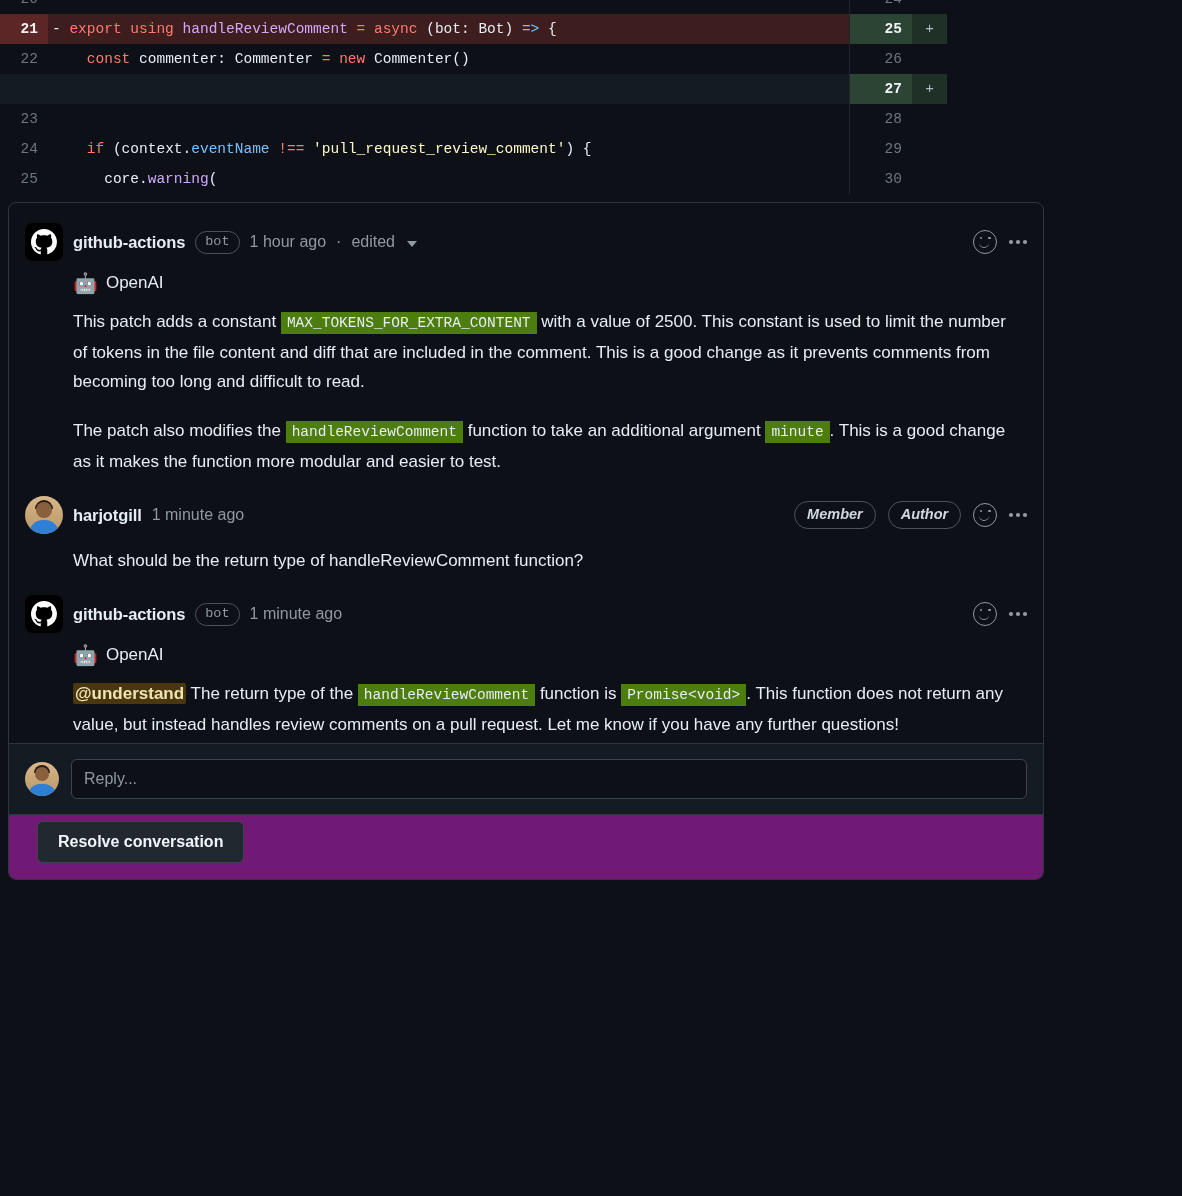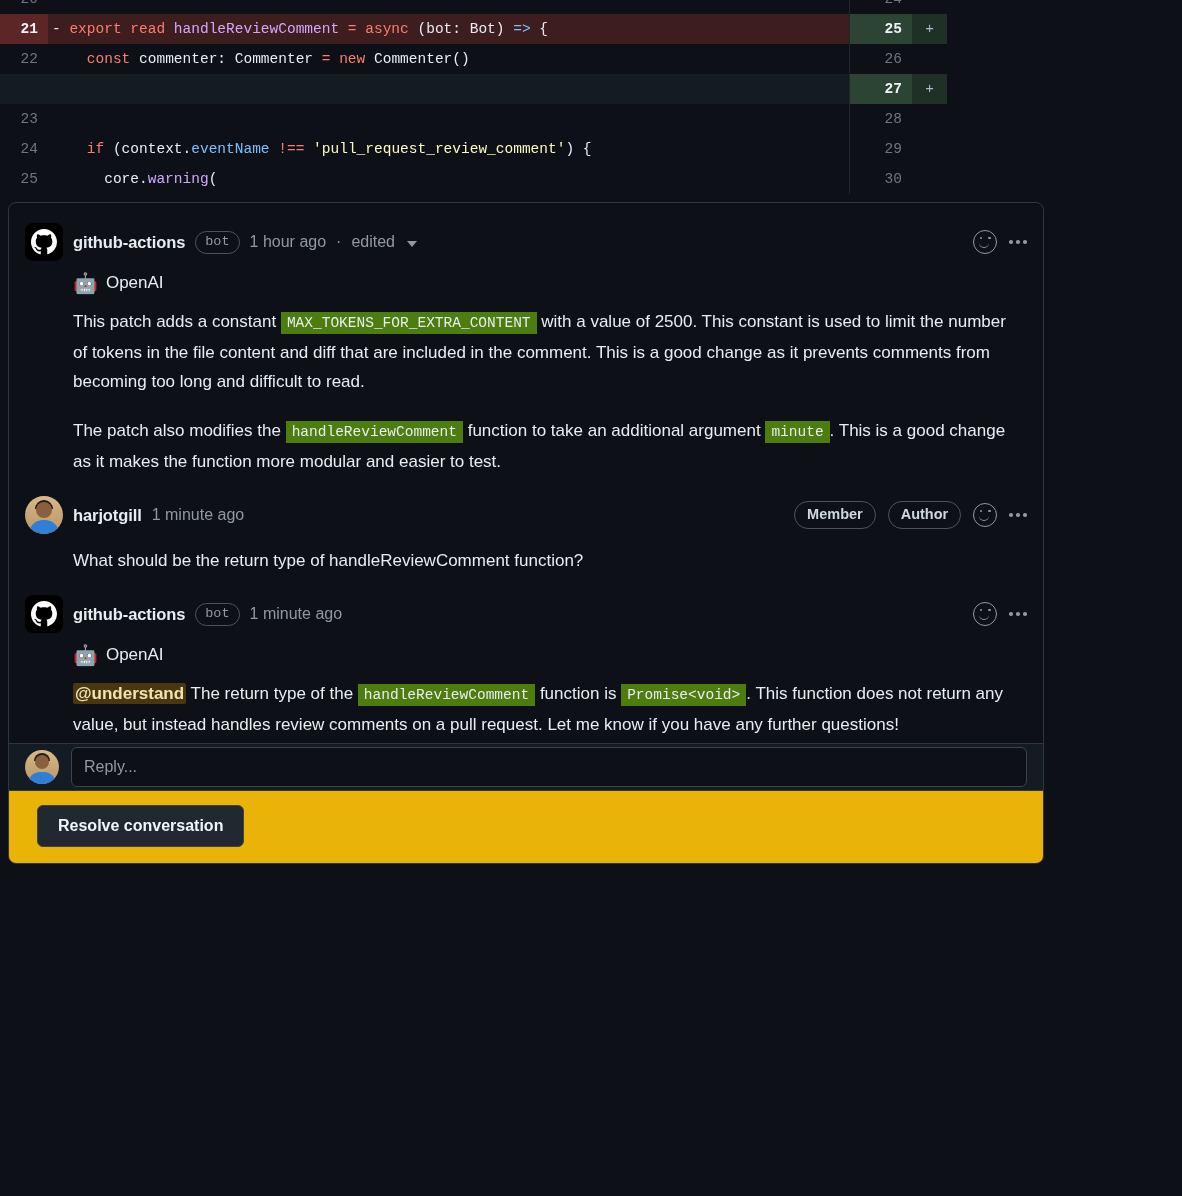--- a/index.html
+++ b/index.html
@@ -161,20 +161,21 @@
     border-top: 6px solid #9198a1;
     margin-left: 2px;
     margin-top: 3px;
   }
 
   .head-right {
     margin-left: auto;
     display: flex;
     align-items: center;
     gap: 12px;
+    font-style: italic;
   }
   .badge {
     border: 1px solid #4b535d;
     border-radius: 20px;
     padding: 3px 12px 4px;
     font-size: 14.5px;
     font-weight: 600;
     color: #d1d7e0;
     line-height: 19px;
   }
@@ -238,21 +239,21 @@
     color: #f0e4b0;
     font-weight: 700;
     border-radius: 2px;
     padding: 1px 2px;
   }
 
   
   .reply-zone {
     border-top: 1px solid #30363d;
     background: #151b23;
-    padding: 3px 16px;
+    padding: 15px 16px;
     display: flex;
     align-items: center;
     gap: 12px;
   }
   .reply-zone .avatar.user { width: 34px; height: 34px; flex: 0 0 34px; }
   .reply-zone .avatar.user .head { top: 5px; left: 10px; width: 14px; height: 14px; }
   .reply-zone .avatar.user .hair { top: 3px; left: 9px; width: 16px; height: 8px; }
   .reply-zone .avatar.user .body { left: 3px; width: 28px; height: 12px; }
 
   .reply-input {
@@ -265,22 +266,22 @@
     font-size: 16px;
     font-family: "Liberation Sans", sans-serif;
     padding: 0 12px;
     outline: none;
   }
   .reply-input::placeholder { color: #9198a1; }
 
   
   .footer {
     border-top: 1px solid #30363d;
-    background: #eab308;
-    padding: 14px 16px 16px 28px;
+    background: #701a75;
+    padding: 6px 16px 16px 28px;
   }
   .btn-resolve {
     background: #212830;
     border: 1px solid #3d444d;
     border-radius: 6px;
     color: #f0f6fc;
     font-size: 16px;
     font-weight: 700;
     font-family: "Liberation Sans", sans-serif;
     padding: 11px 20px;
@@ -297,21 +298,21 @@
         <div class="code"></div>
       </div>
       <div class="cell-right">
         <div class="ln-r">24</div>
         <div class="sign"></div>
       </div>
     </div>
     <div class="diff-row del add">
       <div class="cell-left">
         <div class="ln">21</div>
-        <div class="code"><span class="marker">- </span><span class="k">export read </span><span class="fn">handleReviewComment</span><span class="p"> </span><span class="k">=</span><span class="p"> </span><span class="k">async</span><span class="p"> (bot: Bot) </span><span class="v">=&gt;</span><span class="p"> {</span></div>
+        <div class="code"><span class="marker">- </span><span class="k">export using </span><span class="fn">handleReviewComment</span><span class="p"> </span><span class="k">=</span><span class="p"> </span><span class="k">async</span><span class="p"> (bot: Bot) </span><span class="v">=&gt;</span><span class="p"> {</span></div>
       </div>
       <div class="cell-right">
         <div class="ln-r">25</div>
         <div class="sign">+</div>
       </div>
     </div>
     <div class="diff-row ctx">
       <div class="cell-left">
         <div class="ln">22</div>
         <div class="code"><span class="p">    </span><span class="k">const</span><span class="p"> commenter: Commenter </span><span class="k">=</span><span class="p"> </span><span class="k">new</span><span class="p"> Commenter()</span></div>

